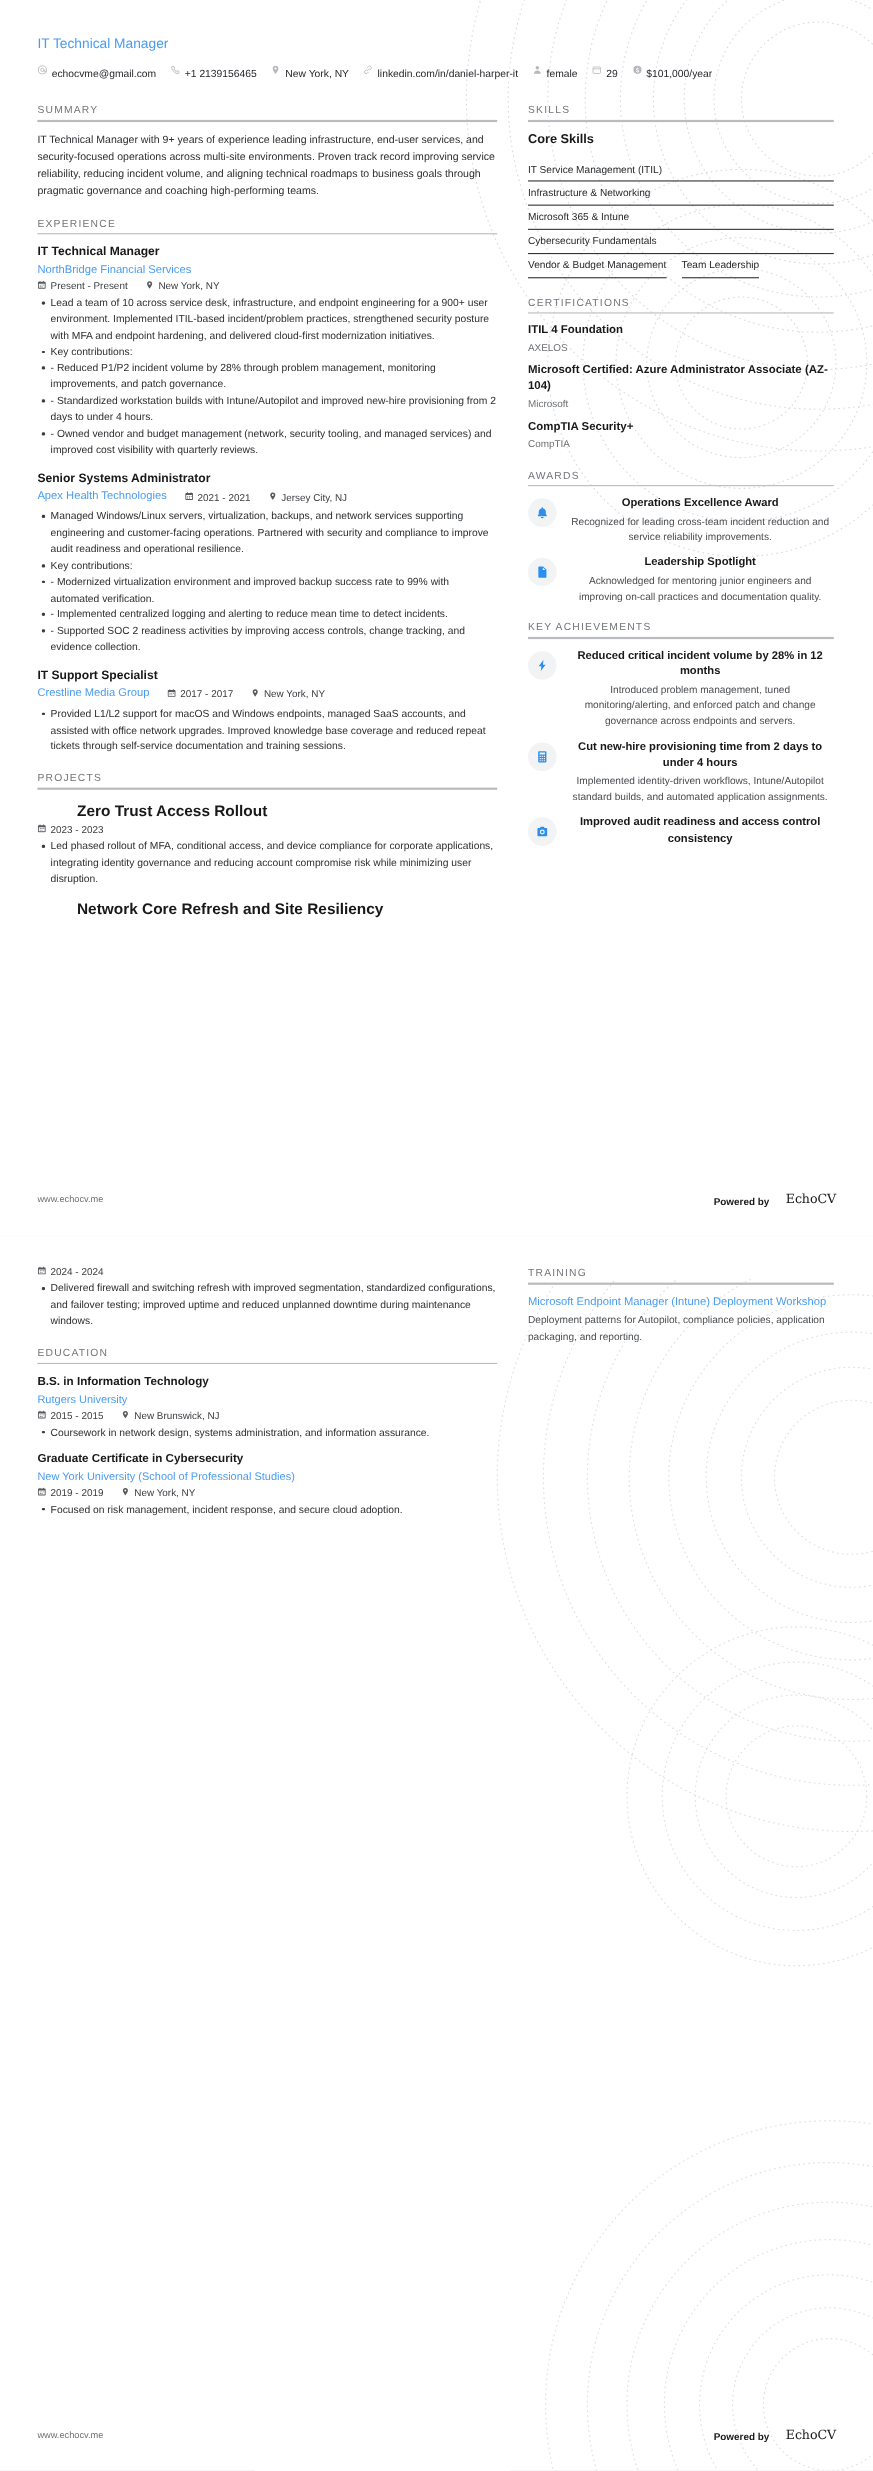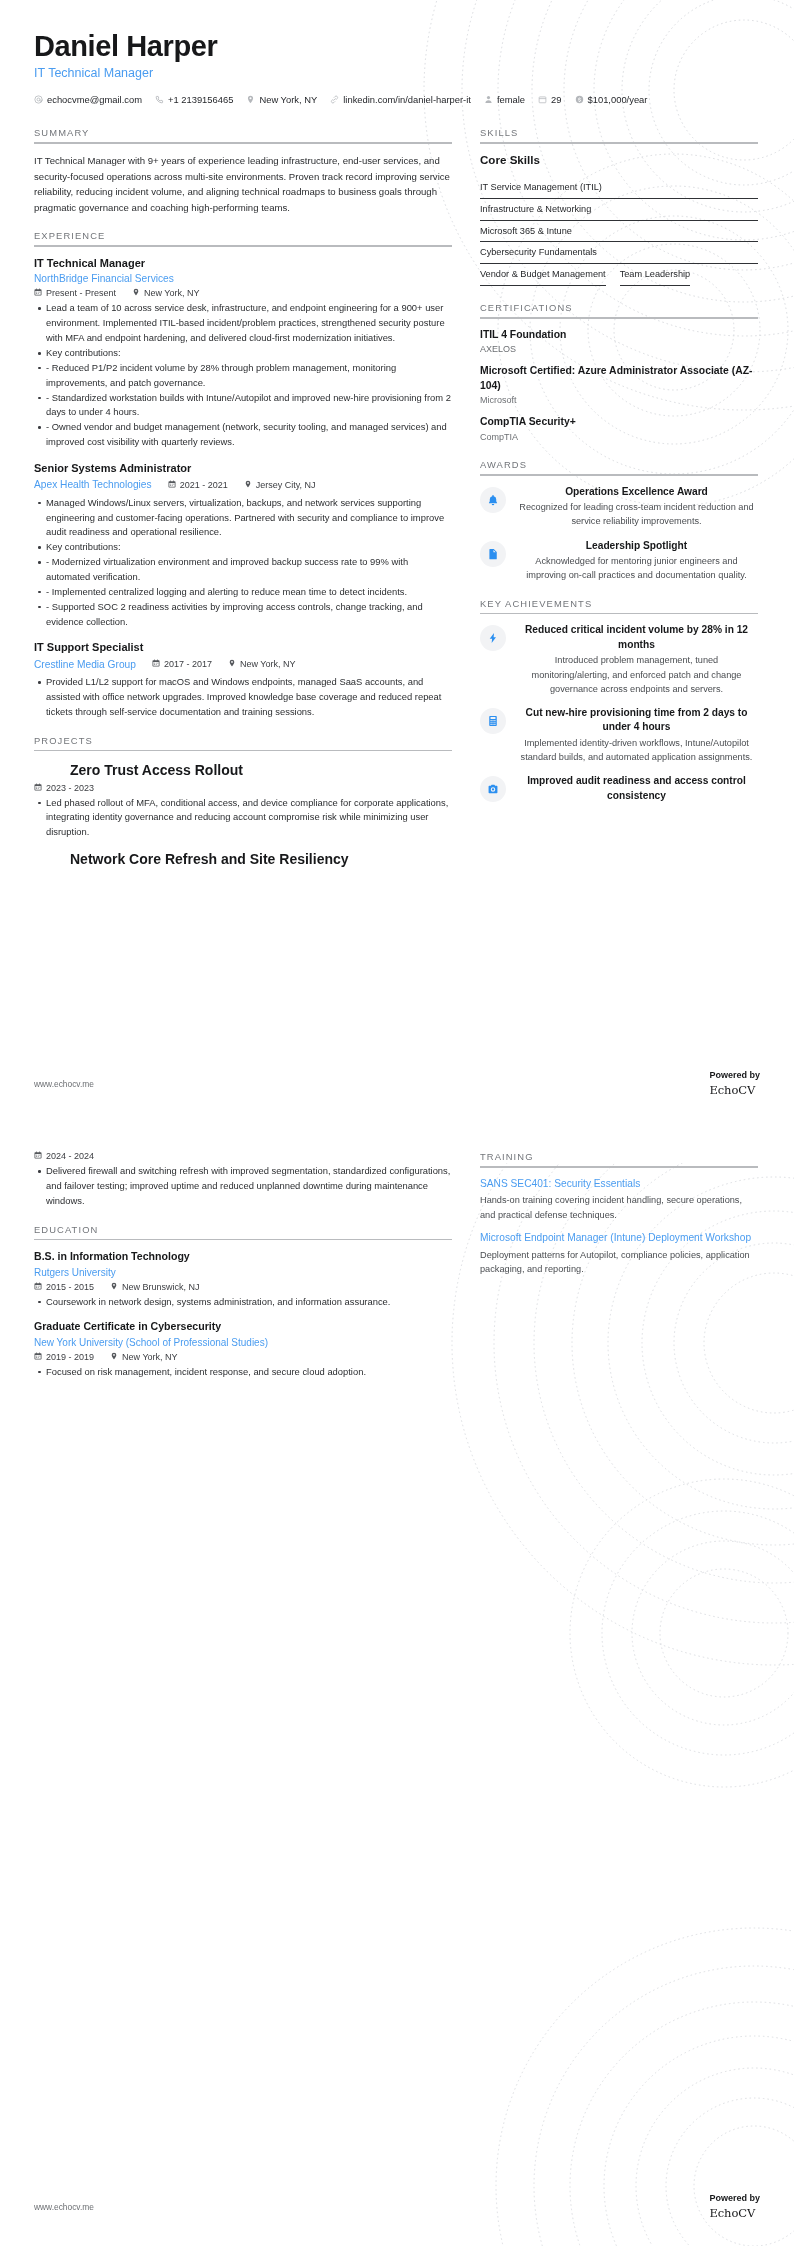--- a/index.html
+++ b/index.html
@@ -63,21 +63,21 @@
   .contact-row {
     margin-top: 12px;
     display: flex;
     flex-wrap: wrap;
     align-items: center;
     gap: 4px 13px;
     max-width: 730px;
   }
   .contact-item {
     display: flex;
-    align-items: center;
+    align-items: flex-start;
     gap: 4px;
     font-size: 9.4px;
     color: #25272b;
     line-height: 1.6;
     white-space: nowrap;
   }
   .contact-item .ci {
     width: 9px; height: 9px;
     display: inline-flex;
     align-items: center;
@@ -307,23 +307,22 @@
   }
   .footer-left {
     font-size: 8.4px;
     color: #6c6f73;
   }
   .footer-right {
     font-size: 9px;
     color: #17181a;
     font-weight: 700;
     display: flex;
-    align-items: flex-start;
-    gap: 3px;
-    flex-direction: column;
+    align-items: flex-end;
+    gap: 15px;
   }
   .footer-brand {
     font-family: "DejaVu Serif", serif;
     font-weight: 400;
     font-size: 11.5px;
     letter-spacing: -0.1px;
   }
 </style>
 </head>
 <body>
@@ -345,21 +344,20 @@
         <circle cx="300" cy="330" r="86"></circle>
       <circle cx="300" cy="330" r="114"></circle>
         <circle cx="300" cy="330" r="144"></circle>
       <circle cx="300" cy="330" r="176"></circle>
     </g>
   </svg>
 
   <div class="content">
 
     <div class="header">
-      <div class="name">Daniel Harper</div>
       <div class="role">IT Technical Manager</div>
       <div class="contact-row">
 
         <div class="contact-item">
           <span class="ci">
             <svg viewBox="0 0 16 16" fill="none" stroke="currentColor" stroke-width="1.4">
               <circle cx="8" cy="8" r="6.5"></circle>
                 <circle cx="8" cy="8" r="2.6"></circle>
                 <path d="M10.6 8v1.6a1.9 1.9 0 0 0 3.8 0V8"></path>
             </svg>
@@ -784,24 +782,20 @@
           </div>
         </div>
 
       </div>
 
       <div class="col-right">
         <div class="sec">
           <div class="sec-title">TRAINING</div>
           <div class="sec-rule"></div>
 
-          <div class="train">
-            <div class="train-name">SANS SEC401: Security Essentials</div>
-            <div class="train-desc">Hands-on training covering incident handling, secure operations, and practical defense techniques.</div>
-          </div>
 
           <div class="train">
             <div class="train-name">Microsoft Endpoint Manager (Intune) Deployment Workshop</div>
             <div class="train-desc">Deployment patterns for Autopilot, compliance policies, application packaging, and reporting.</div>
           </div>
         </div>
       </div>
 
     </div>
   </div>

